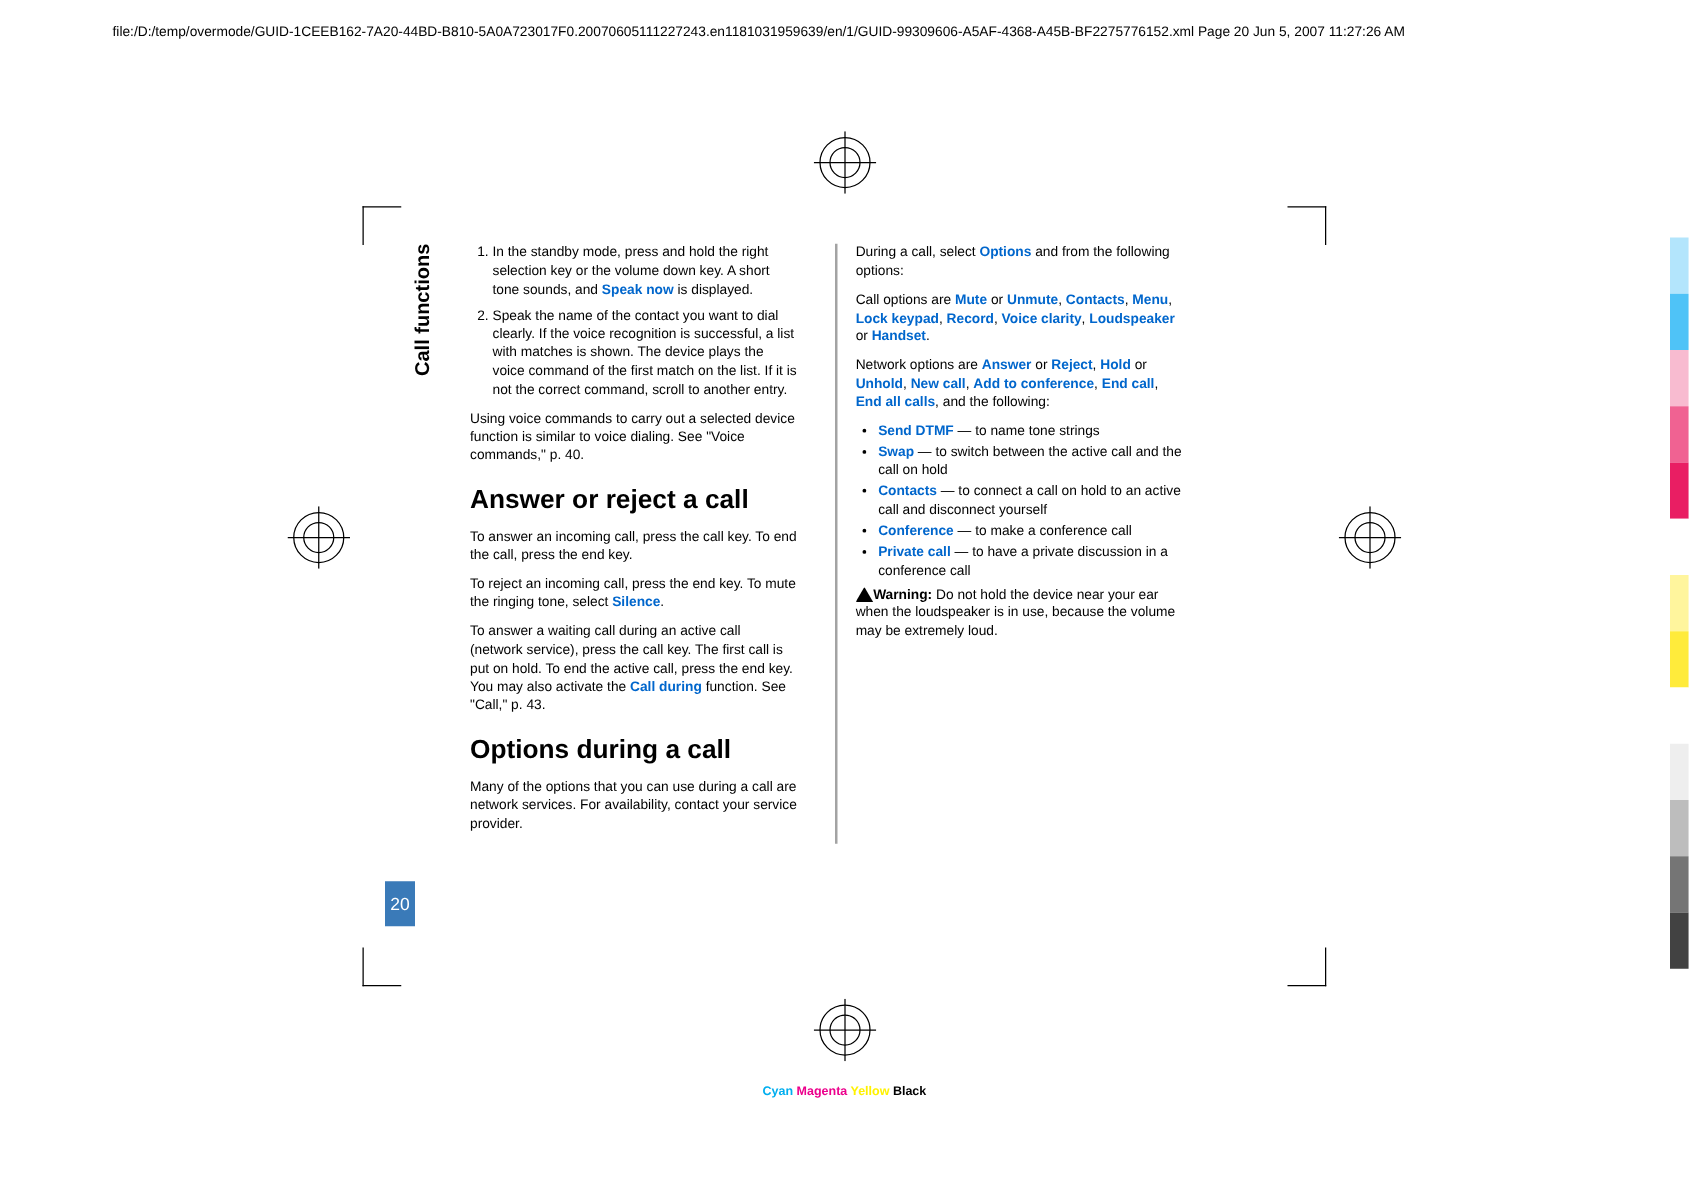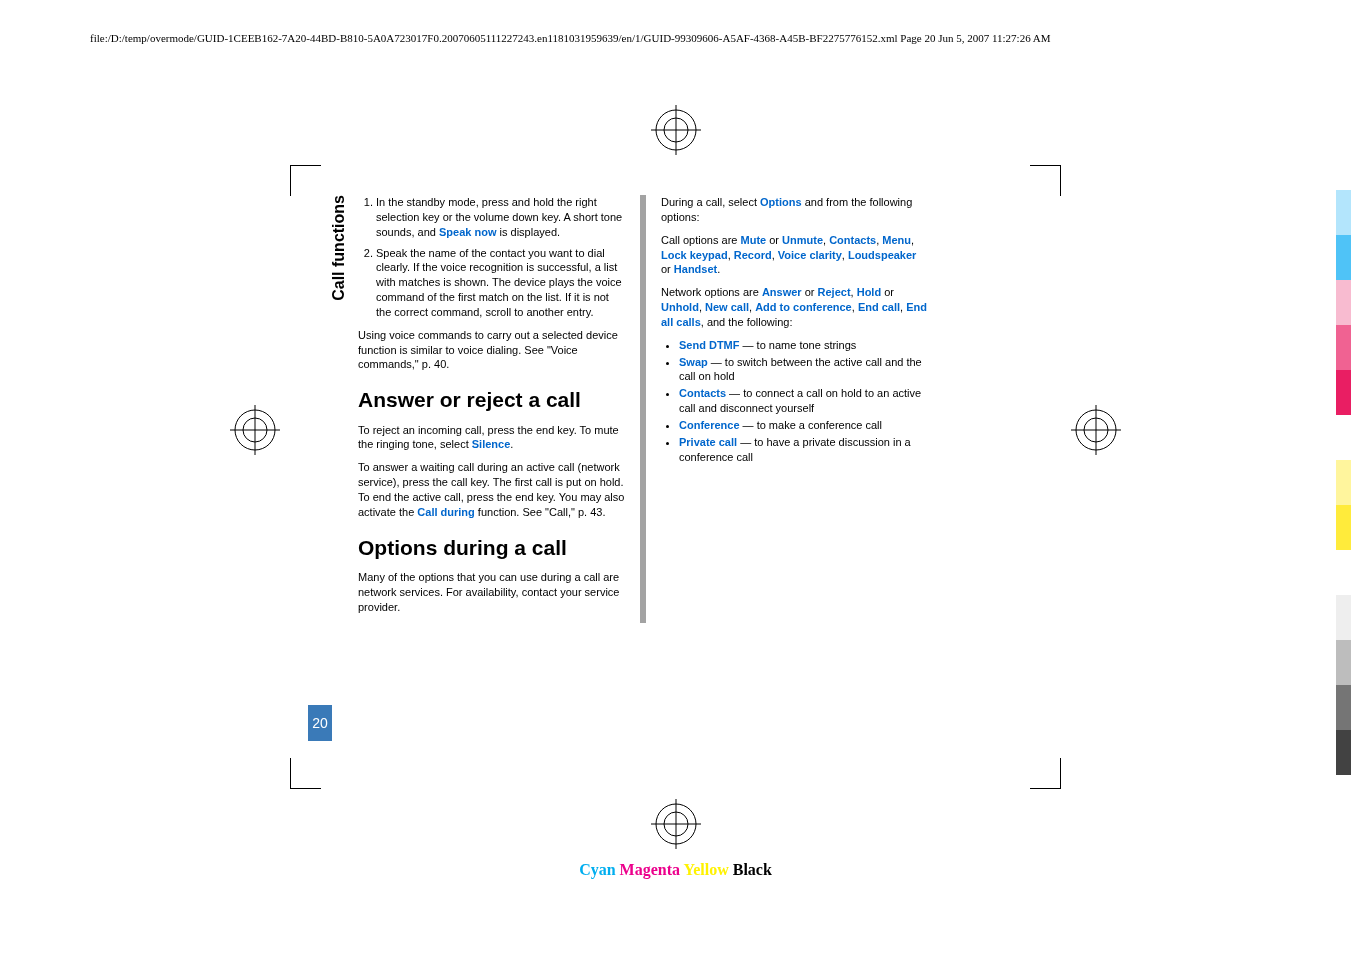--- a/index.html
+++ b/index.html
@@ -1,38 +1,38 @@
 <!DOCTYPE html>
 <html><head>
 <meta charset="utf-8">
 <style>
 body{margin:0;font-family:Arial,sans-serif;background:#fff;color:#000}
 .page{width:1351px;height:954px;position:relative;margin:0 auto}
-.header{position:absolute;top:32px;left:90px;font-family:Liberation Serif, serif;font-size:11px}
+.header{position:absolute;top:20px;left:90px;font-family:Liberation Sans, sans-serif;font-size:11px}
 .topmark{position:absolute;top:105px;left:50%;transform:translateX(-50%);width:50px;height:50px}
 .botmark{position:absolute;bottom:105px;left:50%;transform:translateX(-50%);width:50px;height:50px}
 .leftmark{position:absolute;top:405px;left:230px;width:50px;height:50px}
 .rightmark{position:absolute;top:405px;right:230px;width:50px;height:50px}
 .crop{position:absolute;width:30px;height:30px}
 .crop-tl{top:165px;left:290px;border-top:1px solid #000;border-left:1px solid #000}
 .crop-tr{top:165px;right:290px;border-top:1px solid #000;border-right:1px solid #000}
 .crop-bl{bottom:165px;left:290px;border-bottom:1px solid #000;border-left:1px solid #000}
 .crop-br{bottom:165px;right:290px;border-bottom:1px solid #000;border-right:1px solid #000}
-.content{position:absolute;top:195px;left:358px;width:570px;display:flex;gap:15px}
+.content{position:absolute;top:195px;left:376px;width:570px;display:flex;gap:30px}
 .sidelabel{position:absolute;top:195px;left:330px;writing-mode:vertical-rl;transform:rotate(180deg);font-weight:bold;font-size:16px}
 .col{width:275px;font-size:11px;line-height:1.35}
 .col ol{padding-left:18px;margin:0 0 8px}
 .col li{margin-bottom:6px}
 .col ul{padding-left:18px;margin:4px 0}
 .col ul li{margin-bottom:2px}
 .col p{margin:0 0 8px}
 h2{font-size:21px;margin:14px 0 8px;font-weight:bold}
 .blue{color:#0066cc;font-weight:bold}
 .pagenum{position:absolute;top:705px;left:308px;width:24px;height:36px;background:#3a7ab8;color:#fff;display:flex;align-items:center;justify-content:center;font-size:14px}
-.colors{position:absolute;bottom:75px;left:50%;transform:translateX(-50%);font-family:Liberation Serif, serif;font-size:16px;font-weight:bold}
+.colors{position:absolute;bottom:75px;left:50%;transform:translateX(-50%);font-family:Liberation Sans, sans-serif;font-size:10px;font-weight:bold}
 .c1{color:#00aeef}.c2{color:#ec008c}.c3{color:#fff200}.c4{color:#000}
 .swatches{position:absolute;right:0;top:190px;width:15px}
 .sw{width:15px;height:45px}
 .warn{display:inline-block;width:14px;height:12px;background:#000;clip-path:polygon(50% 0,100% 100%,0 100%);vertical-align:middle}
 </style>
 </head>
 <body>
 
 <div class="page">
 <div class="header">file:/D:/temp/overmode/GUID-1CEEB162-7A20-44BD-B810-5A0A723017F0.20070605111227243.en1181031959639/en/1/GUID-99309606-A5AF-4368-A45B-BF2275776152.xml    Page 20    Jun 5, 2007 11:27:26 AM</div>
@@ -70,37 +70,39 @@
 <div class="sidelabel">Call functions</div>
 
 <div class="content">
 <div class="col">
 <ol>
 <li><span>In the standby mode, press and hold the right selection key or the volume down key. A short tone sounds, and </span><span class="blue">Speak now</span><span> is displayed.</span></li>
 <li>Speak the name of the contact you want to dial clearly. If the voice recognition is successful, a list with matches is shown. The device plays the voice command of the first match on the list. If it is not the correct command, scroll to another entry.</li>
 </ol>
 <p>Using voice commands to carry out a selected device function is similar to voice dialing. See "Voice commands," p. 40.</p>
 <h2>Answer or reject a call</h2>
+<p>To answer an incoming call, press the call key. To end the call, press the end key.</p>
 <p><span>To reject an incoming call, press the end key. To mute the ringing tone, select </span><span class="blue">Silence</span><span>.</span></p>
 <p><span>To answer a waiting call during an active call (network service), press the call key. The first call is put on hold. To end the active call, press the end key. You may also activate the </span><span class="blue">Call during</span><span> function. See "Call," p. 43.</span></p>
 <h2>Options during a call</h2>
 <p>Many of the options that you can use during a call are network services. For availability, contact your service provider.</p>
 </div>
 
-<div class="col" style="border-left:6px solid #a3a3a3;padding-left:15px">
+<div class="col" style="border-left:2px solid #a3a3a3;padding-left:15px">
 <p><span>During a call, select </span><span class="blue">Options</span><span> and from the following options:</span></p>
 <p><span>Call options are </span><span class="blue">Mute</span><span> or </span><span class="blue">Unmute</span><span>, </span><span class="blue">Contacts</span><span>, </span><span class="blue">Menu</span><span>, </span><span class="blue">Lock keypad</span><span>, </span><span class="blue">Record</span><span>, </span><span class="blue">Voice clarity</span><span>, </span><span class="blue">Loudspeaker</span><span> or </span><span class="blue">Handset</span><span>.</span></p>
 <p><span>Network options are </span><span class="blue">Answer</span><span> or </span><span class="blue">Reject</span><span>, </span><span class="blue">Hold</span><span> or </span><span class="blue">Unhold</span><span>, </span><span class="blue">New call</span><span>, </span><span class="blue">Add to conference</span><span>, </span><span class="blue">End call</span><span>, </span><span class="blue">End all calls</span><span>, and the following:</span></p>
 <ul>
 <li><span class="blue">Send DTMF</span><span> —  to name tone strings</span></li>
 <li><span class="blue">Swap</span><span> —  to switch between the active call and the call on hold</span></li>
 <li><span class="blue">Contacts</span><span> —  to connect a call on hold to an active call and disconnect yourself</span></li>
 <li><span class="blue">Conference</span><span> —  to make a conference call</span></li>
 <li><span class="blue">Private call</span><span> — to have a private discussion in a conference call</span></li>
 </ul>
+<p><span class="warn"></span><b>Warning:</b><span>  Do not hold the device near your ear when the loudspeaker is in use, because the volume may be extremely loud.</span></p>
 </div>
 </div>
 
 <div class="pagenum">20</div>
 
 <div class="colors">
 <span class="c1">Cyan</span>
 <span class="c2">Magenta</span>
 <span class="c3">Yellow</span>
 <span class="c4">Black</span>

